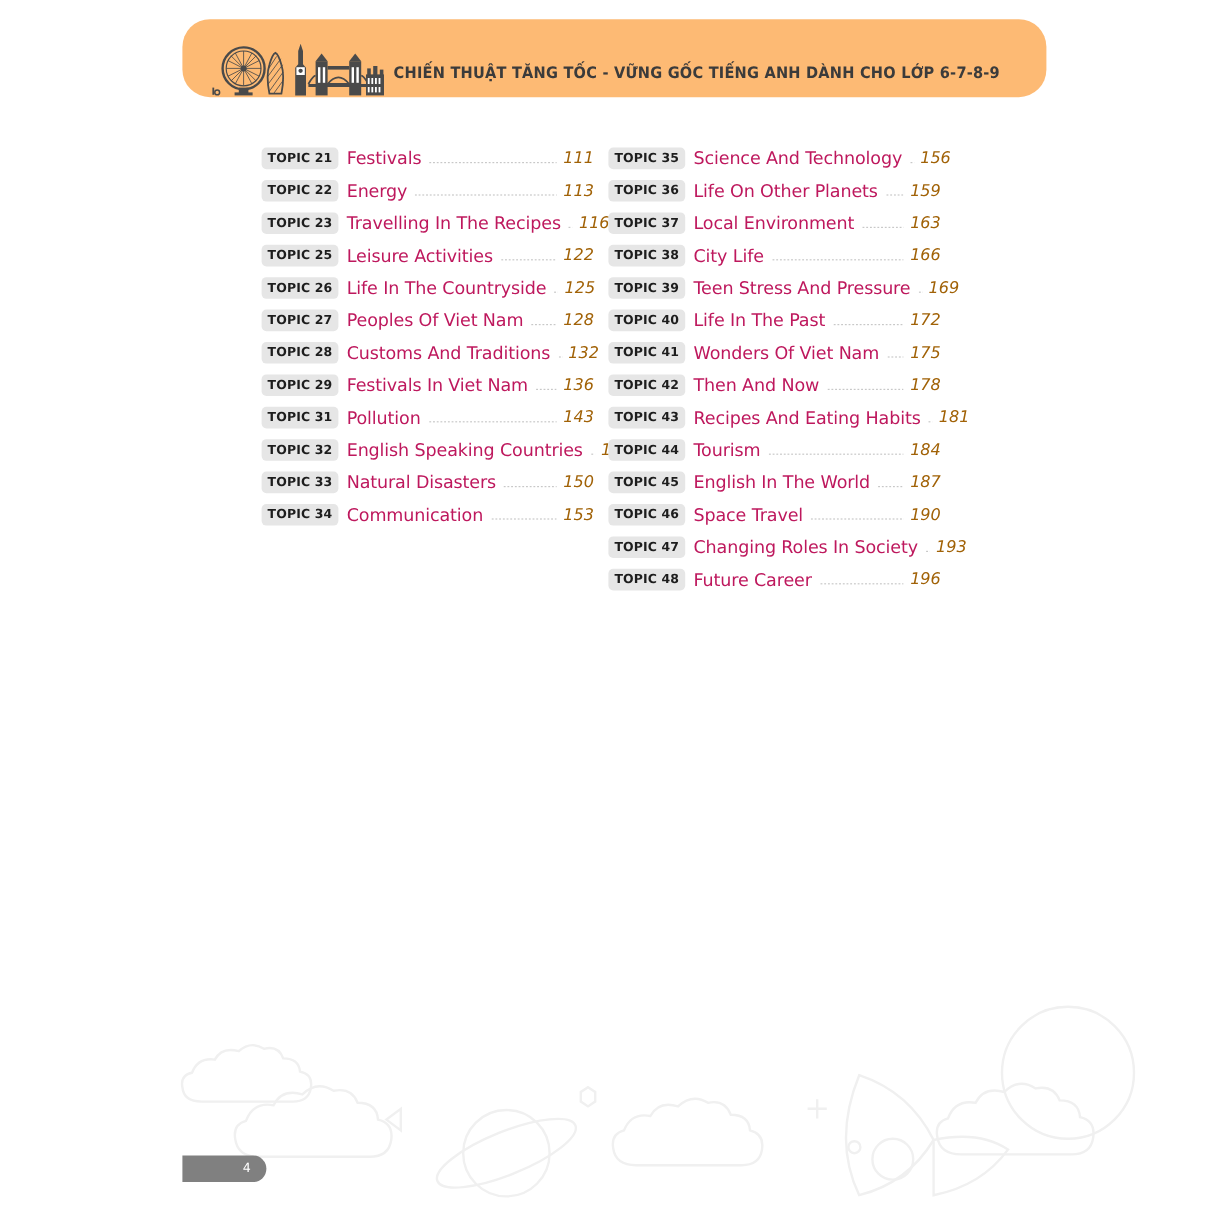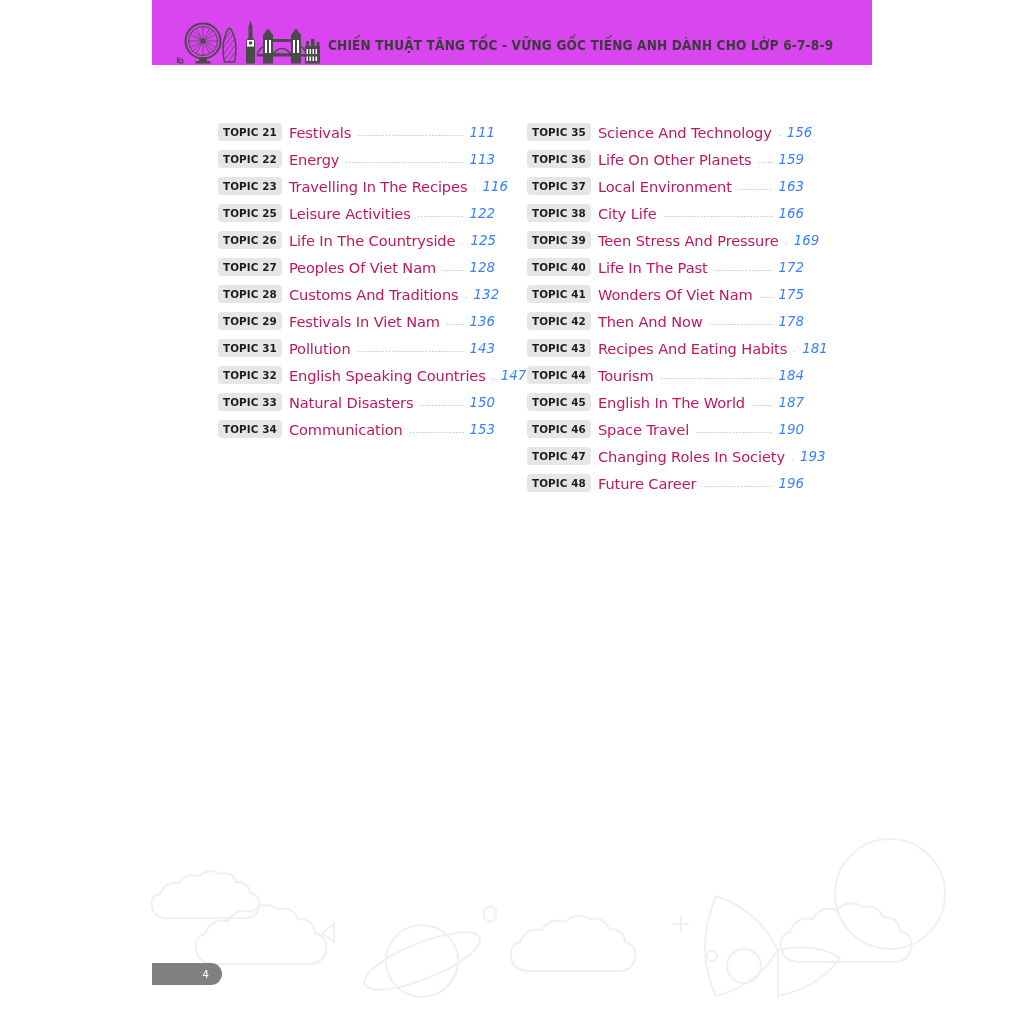--- a/index.html
+++ b/index.html
@@ -32,25 +32,26 @@
     width: 1024px;
     height: 190px;
     pointer-events: none;
     z-index: 0;
   }
 
   
   .header-band {
     position: absolute;
     left: 152px;
-    top: 0;
+    top: 16px;
     width: 720px;
     height: 65px;
-    background: #d946ef;
+    background: #fdba74;
     z-index: 2;
+    border-radius: 23px;
   }
   .brand-logo {
     position: absolute;
     left: 22px;
     bottom: -1px;
     width: 146px;
     height: 48px;
     display: block;
   }
   .header-title {
@@ -79,21 +80,21 @@
     grid-auto-rows: 52.2px;
   }
   .toc-col-left  { }
   .toc-entry {
     display: flex;
     align-items: center;
     height: 26px;
     margin-top: 1px;
     width: 277px;
   }
-  .toc-col-right .toc-entry { width: 277px; margin-left: 20px; }
+  .toc-col-right .toc-entry { width: 277px; }
 
   .topic-badge {
     flex: 0 0 auto;
     background: #e6e6e6;
     border-radius: 4px;
     color: #1d1d1d;
     font-size: 10.4px;
     font-weight: 700;
     letter-spacing: 0.1px;
     padding: 3.5px 5px 4px 5px;
@@ -127,21 +128,21 @@
     bottom: 3px;
     height: 1px;
     background-image: radial-gradient(circle, #c8c8c8 0.5px, rgba(255,255,255,0) 0.7px);
     background-size: 3.1px 1px;
     background-repeat: repeat-x;
   }
   .page-num {
     flex: 0 0 auto;
     font-size: 13.4px;
     font-style: italic;
-    color: #3b82f6;
+    color: #a16207;
     white-space: nowrap;
     font-family: "DejaVu Sans", "Liberation Sans", sans-serif;
   }
 
   
   .page-pill {
     position: absolute;
     left: 152px;
     top: 963px;
     width: 70px;

